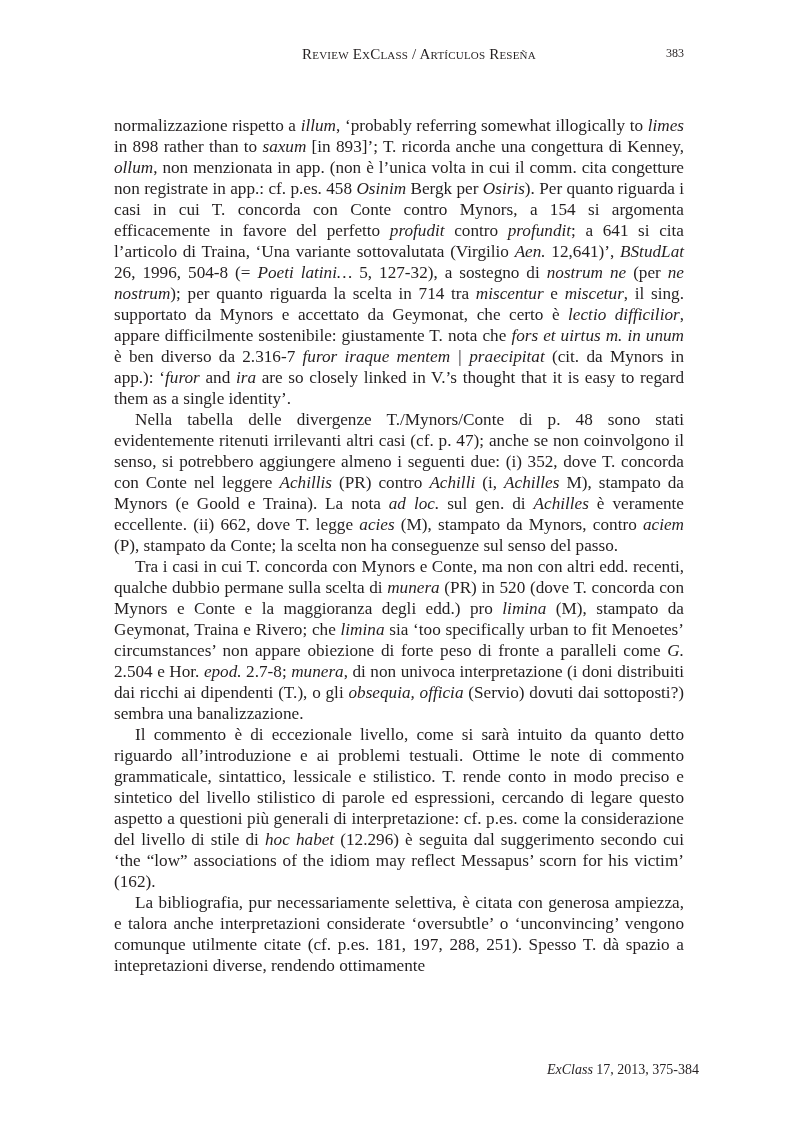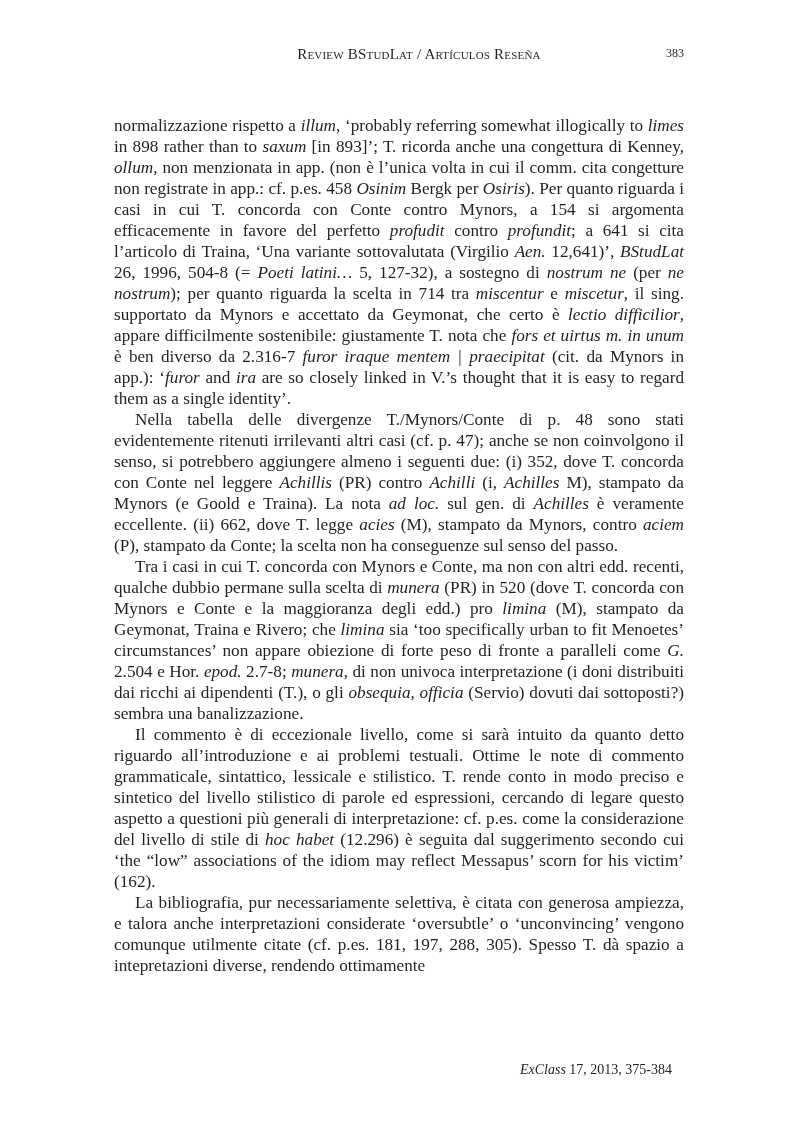--- a/index.html
+++ b/index.html
@@ -7,34 +7,34 @@
          font-family: "Liberation Serif", "DejaVu Serif", serif; color: #231f20; }
   .running-head { position: absolute; top: 46px; left: 114px; width: 570px; height: 22px; }
   .running-title { position: absolute; left: 0; right: 0; text-align: center; font-size: 15px;
                    font-variant: small-caps; letter-spacing: 0.2px; top: 0; padding-left: 40px; }
   .page-number { position: absolute; right: 0; top: 0; font-size: 12px; }
   .body-text { position: absolute; top: 115px; left: 114px; width: 570px; font-size: 17.2px;
                line-height: 21px; text-align: justify; hyphens: none; }
   .body-text p { margin: 0; }
   .body-text p.indent { text-indent: 21px; }
   .body-text i { font-style: italic; }
-  .footer { position: absolute; top: 1062px; right: 128px; font-size: 14px; }
+  .footer { position: absolute; top: 1062px; right: 101px; font-size: 14px; }
   .footer i { font-style: italic; }
 </style>
 </head>
 <body>
 
 <div class="running-head">
-  <div class="running-title">Review BStudLat / Artículos Reseña</div>
+  <div class="running-title">Review ExClass / Artículos Reseña</div>
   <div class="page-number">383</div>
 </div>
 
 <div class="body-text" id="body-text">
     <p><span>normalizzazione rispetto a </span><i>illum</i><span>, ‘probably referring somewhat illogically to </span><i>limes</i><span> in 898 rather than to </span><i>saxum</i><span> [in 893]’; T. ricorda anche una congettura di Kenney, </span><i>ollum</i><span>, non menzionata in app. (non è l’unica volta in cui il comm. cita congetture non registrate in app.: cf. p.es. 458 </span><i>Osinim</i><span> Bergk per </span><i>Osiris</i><span>). Per quanto riguarda i casi in cui T. concorda con Conte contro Mynors, a 154 si argomenta efficacemente in favore del perfetto </span><i>profudit</i><span> contro </span><i>profundit</i><span>; a 641 si cita l’articolo di Traina, ‘Una variante sottovalutata (Virgilio </span><i>Aen.</i><span> 12,641)’, </span><i>BStudLat</i><span> 26, 1996, 504-8 (= </span><i>Poeti latini…</i><span> 5, 127-32), a sostegno di </span><i>nostrum ne</i><span> (per </span><i>ne nostrum</i><span>); per quanto riguarda la scelta in 714 tra </span><i>miscentur</i><span> e </span><i>miscetur</i><span>, il sing. supportato da Mynors e accettato da Geymonat, che certo è </span><i>lectio difficilior</i><span>, appare  difficilmente sostenibile: giustamente T. nota che </span><i>fors et uirtus m. in unum</i><span> è ben diverso da 2.316-7 </span><i>furor iraque mentem  | praecipitat</i><span> (cit. da Mynors in app.): ‘</span><i>furor</i><span> and </span><i>ira</i><span> are so closely linked in V.’s thought that it is easy to regard them as a single identity’.</span></p>
     <p class="indent"><span>Nella tabella delle divergenze T./Mynors/Conte di p. 48 sono stati evidentemente ritenuti irrilevanti altri casi (cf. p. 47); anche se non coinvolgono il senso, si potrebbero aggiungere almeno i seguenti due: (i) 352, dove T. concorda con Conte nel leggere </span><i>Achillis</i><span> (PR) contro </span><i>Achilli</i><span> (i, </span><i>Achilles</i><span> M), stampato da Mynors (e Goold e Traina). La nota </span><i>ad loc.</i><span> sul gen. di </span><i>Achilles</i><span> è veramente eccellente. (ii) 662, dove T. legge </span><i>acies</i><span> (M), stampato da Mynors, contro </span><i>aciem</i><span> (P), stampato da Conte; la scelta non ha conseguenze sul senso del passo.</span></p>
     <p class="indent"><span>Tra i casi in cui T. concorda con Mynors e Conte, ma non con altri edd. recenti, qualche dubbio permane sulla scelta di </span><i>munera</i><span> (PR) in 520 (dove T. concorda con Mynors e Conte e la maggioranza degli edd.) pro </span><i>limina</i><span> (M), stampato da Geymonat, Traina e Rivero; che </span><i>limina</i><span> sia ‘too specifically urban to fit Menoetes’ circumstances’ non appare obiezione di forte peso di fronte a paralleli come </span><i>G.</i><span> 2.504 e Hor. </span><i>epod.</i><span> 2.7-8; </span><i>munera</i><span>, di non univoca interpretazione (i doni distribuiti dai ricchi ai dipendenti (T.), o gli </span><i>obsequia, officia</i><span> (Servio) dovuti dai sottoposti?) sembra una banalizzazione.</span></p>
     <p class="indent"><span>Il commento è di eccezionale livello, come si sarà intuito da quanto detto riguardo all’introduzione e ai problemi testuali. Ottime le note di commento grammaticale, sintattico, lessicale e stilistico. T. rende conto in modo preciso e sintetico del livello stilistico di parole ed espressioni, cercando di legare questo aspetto a questioni più generali di interpretazione: cf. p.es. come la considerazione del livello di stile di </span><i>hoc habet</i><span> (12.296) è seguita dal suggerimento secondo cui ‘the “low” associations of the idiom may reflect Messapus’ scorn for his victim’ (162).</span></p>
-    <p class="indent"><span>La bibliografia, pur necessariamente selettiva, è citata con generosa ampiezza, e talora anche interpretazioni considerate ‘oversubtle’ o ‘unconvincing’ vengono comunque utilmente citate (cf. p.es. 181, 197, 288, 305). Spesso T. dà spazio a intepretazioni diverse, rendendo ottimamente</span></p>
+    <p class="indent"><span>La bibliografia, pur necessariamente selettiva, è citata con generosa ampiezza, e talora anche interpretazioni considerate ‘oversubtle’ o ‘unconvincing’ vengono comunque utilmente citate (cf. p.es. 181, 197, 288, 251). Spesso T. dà spazio a intepretazioni diverse, rendendo ottimamente</span></p>
   </div>
 
 <div class="footer">
   <i>ExClass</i><span> 17, 2013, 375-384</span>
 </div>
 
 </body></html>

